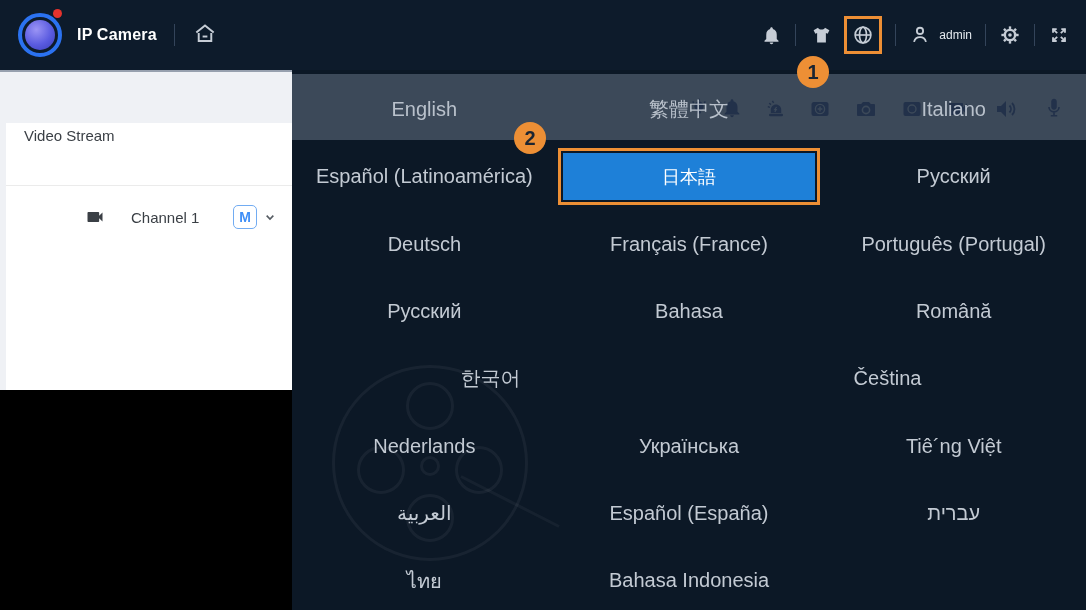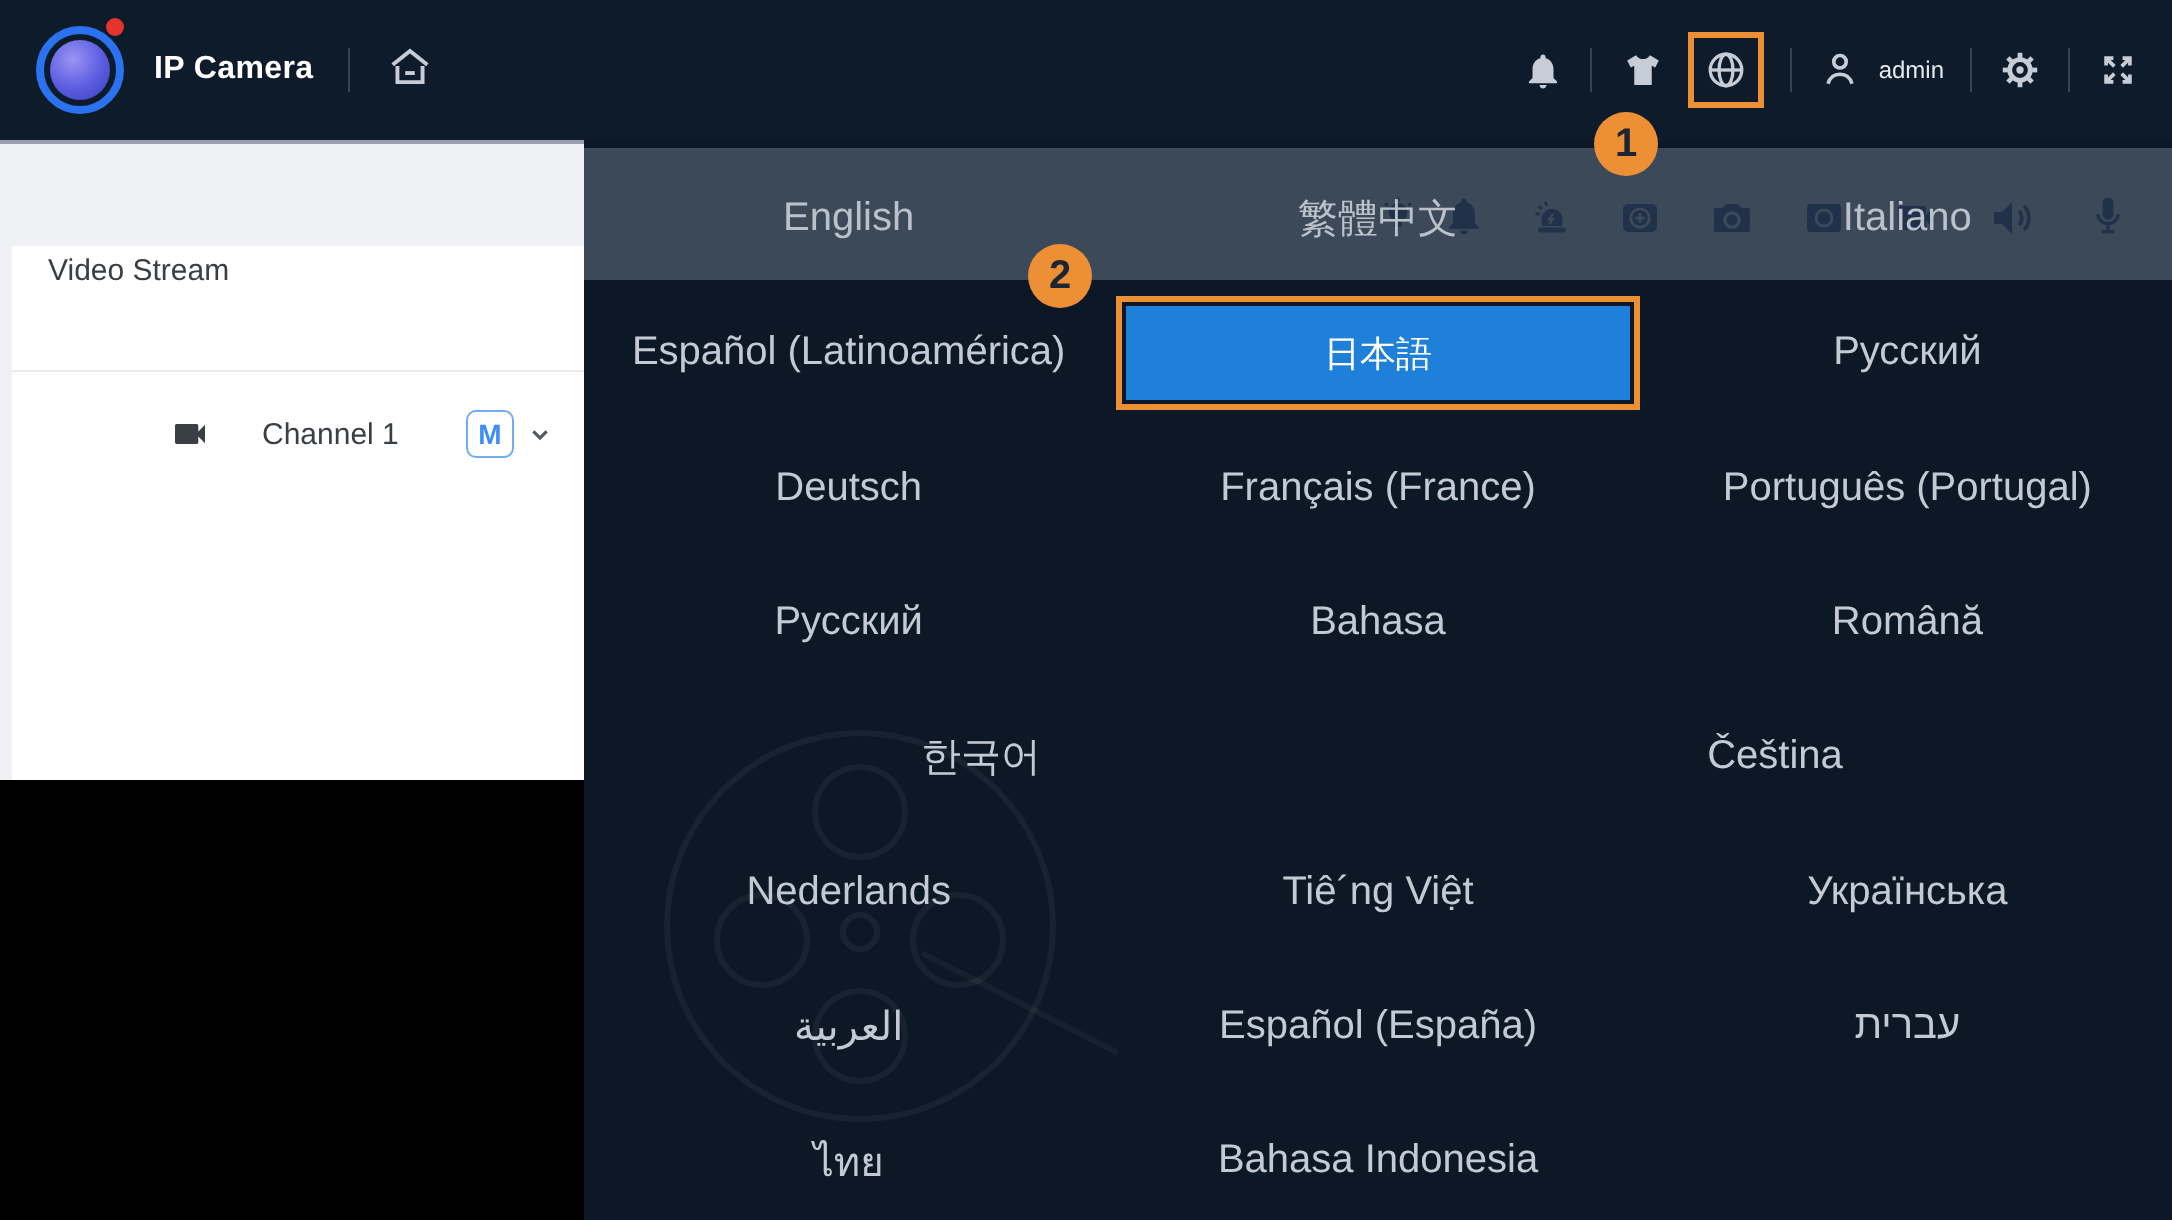--- a/index.html
+++ b/index.html
@@ -292,24 +292,24 @@
           </div>
           <div class="lang-cell">
             <div class="lang-option">Čeština</div>
           </div>
         </div>
         <div class="lang-row">
           <div class="lang-cell">
             <div class="lang-option">Nederlands</div>
           </div>
           <div class="lang-cell">
+            <div class="lang-option">Українська</div>
+          </div>
+          <div class="lang-cell">
             <div class="lang-option">Tiê´ng Việt</div>
-          </div>
-          <div class="lang-cell">
-            <div class="lang-option">Українська</div>
           </div>
         </div>
         <div class="lang-row">
           <div class="lang-cell">
             <div class="lang-option">العربية</div>
           </div>
           <div class="lang-cell">
             <div class="lang-option">Español (España)</div>
           </div>
           <div class="lang-cell">

